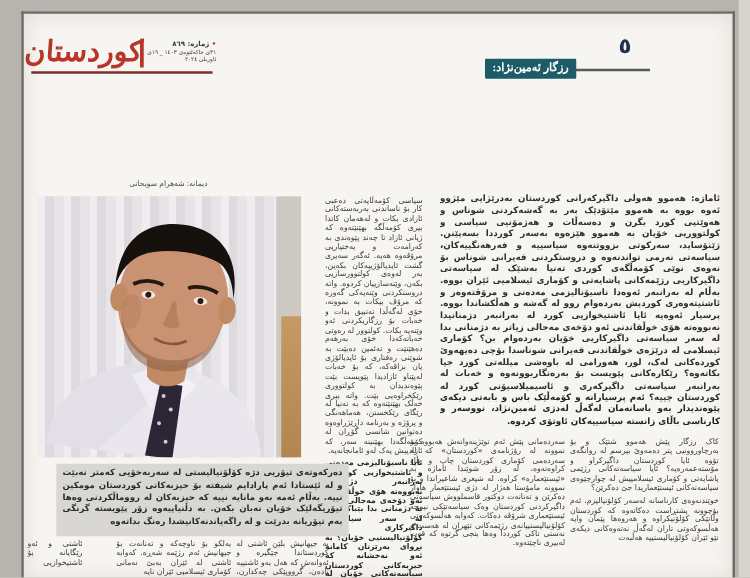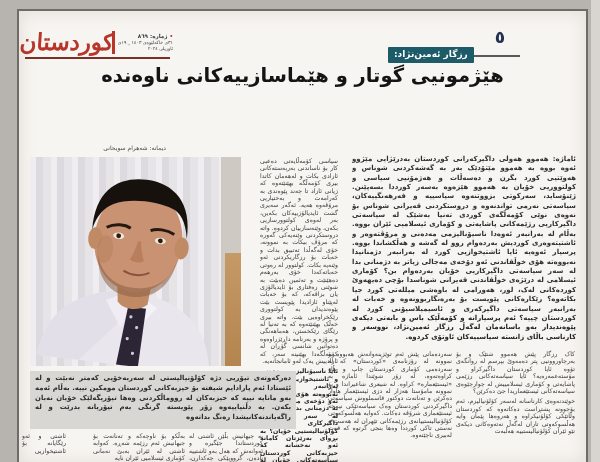--- a/index.html
+++ b/index.html
@@ -16,21 +16,21 @@
   .logo-bar{position:absolute;left:112px;top:31px;width:3px;height:23px;background:#b8352a;}
   .issue-box{position:absolute;left:117px;top:32px;width:56px;direction:rtl;text-align:right;color:#3b3b3b;}
   .issue-line1{font-size:5.6px;line-height:8px;font-weight:bold;}
   .issue-line1 .dot{color:#b8352a;}
   .issue-line2{font-size:4.6px;line-height:6px;}
   .masthead-rule{position:absolute;left:25px;top:57px;width:145px;height:2px;background:#7c2f27;}
   .page-num{position:absolute;left:488px;top:27px;width:24px;text-align:center;
             font-size:17px;font-weight:bold;color:#20304e;}
   .head-rule{position:absolute;left:424px;top:55px;width:96px;height:1.5px;background:#5a5a5a;}
   .kicker{position:absolute;left:388px;top:47px;background:#1d5b68;color:#fff;
-          font-size:9px;font-weight:bold;line-height:15px;padding:0 6px 1px 6px;border-radius:1px;}
+          font-size:9px;font-weight:bold;line-height:15px;padding:0 6px 1px 6px;border-radius:1px;font-family:Liberation Serif, serif;}
   
   .headline{position:absolute;left:30px;top:61px;width:545px;text-align:center;color:#141414;direction:rtl;}
   .headline .h1{font-size:21px;font-weight:bold;line-height:32px;letter-spacing:-.2px;}
   .headline .h2{font-size:19.5px;font-weight:bold;line-height:30px;}
   .byline{position:absolute;left:56px;top:144px;width:110px;font-size:6px;color:#4a4a4a;
           direction:rtl;text-align:right;}
   
   .photo{position:absolute;left:30px;top:157px;width:211px;height:209px;overflow:hidden;
          background:repeating-linear-gradient(90deg,#efedef 0 6px,#dcdade 6px 13px,#e6e4e7 13px 21px);}
   .photo .wall{position:absolute;right:0;top:0;width:20px;height:209px;background:#cfc9c3;}
@@ -42,21 +42,21 @@
   .tx p{margin:0 0 3px 0;}
   .small{font-size:6.2px;line-height:7.4px;}
   .intro{left:352px;top:155px;width:224px;height:190px;font-size:7px;line-height:9.35px;
          font-weight:600;color:#2e2e2e;}
   .intro .lead-start{text-indent:8px;}
   .intro b{font-weight:800;color:#222;}
   .side-col{left:260px;top:157px;width:78px;height:305px;}
   .side-col .q{font-weight:bold;color:#262626;}
   .mid-col{left:328px;top:350px;width:124px;height:112px;}
   .right-col{left:456px;top:350px;width:119px;height:112px;}
-  .pull-quote{left:30px;top:371px;width:266px;height:58px;background:#d9d7d3;
+  .pull-quote{left:45px;top:371px;width:234px;height:58px;background:#d9d7d3;
               font-size:6.9px;line-height:9.8px;font-weight:bold;color:#2b2b2b;
               padding:3px 5px;box-sizing:border-box;}
   .frag-a{left:22px;top:432px;width:44px;height:30px;}
   .frag-b{left:93px;top:432px;width:92px;height:30px;}
   .frag-c{left:189px;top:432px;width:74px;height:30px;}
 </style>
 </head>
 <body>
 
 <div class="screen">
@@ -68,21 +68,20 @@
   <div class="issue-box">
     <div class="issue-line1"><span class="dot">•</span> <span>ژمارە: ٨٦٩</span></div>
     <div class="issue-line2">٣١ی خاکەلێوەی ١٤٠٣ _ ١٩ی ئاوریلی ٢٠٢٤</div>
   </div>
   <div class="masthead-rule"></div>
   <div class="page-num">٥</div>
   <div class="head-rule"></div>
   <div class="kicker">رزگار ئەمین‌نژاد:</div>
 
   <div class="headline">
-    <div class="h2">هێژمونیی گوتار و هێماسازییەکانی ناوەندە</div>
   </div>
   <div class="byline">دیمانە: شەهرام سویحانی</div>
 
   <div class="photo">
     <div class="wall"></div>
     <div class="tan"></div>
     <svg width="211" height="209" viewBox="0 0 211 209">
       <g transform="rotate(7 105 110)">
 
         <path d="M18 209 C22 160 55 138 105 134 C155 138 186 158 192 209 Z" fill="#e9e6ee"></path>
@@ -116,21 +115,21 @@
         <path d="M105 84 C103 94 101 99 99 103 C103 106 110 106 113 103 C111 98 109 93 108 84" fill="#b97f5c"></path>
         <path d="M94 115 C102 119 112 119 120 114" stroke="#8a5340" stroke-width="2" fill="none"></path>
 
         <ellipse cx="73" cy="96" rx="8" ry="14" fill="#b57e5b" opacity=".5"></ellipse>
       </g>
     </svg>
   </div>
 
   <div class="tx intro">
     <span class="lead-start">ئاماژە: هەموو هەوڵی داگیرکەرانی کوردستان بەدرێژایی مێژوو ئەوە بووە بە هەموو مێتۆدێک بەر بە گەشەکردنی شوناس و هەوێتیی کورد بگرن و دەسەڵات و هەژمۆنیی سیاسی و کولتووریی خۆیان بە هەموو هێزەوە بەسەر کورددا بسەپێنن. ژێنۆساید، سەرکوتی بزووتنەوە سیاسییە و فەرهەنگییەکان، سیاسەتی نەرمی تواندنەوە و دروستکردنی قەیرانی شوناس بۆ نەوەی نوێی کۆمەڵگەی کوردی تەنیا بەشێک لە سیاسەتی داگیرکاریی رژێمەکانی پاشایەتی و کۆماری ئیسلامیی ئێران بووە. بەڵام لە بەرانبەر ئەوەدا ناسیۆنالیزمی مەدەنی و مرۆڤتەوەر و ئاشتیتەوەری کوردیش بەردەوام روو لە گەشە و هەڵکشاندا بووە. پرسیار ئەوەیە ئایا ئاشتیخوازیی کورد لە بەرانبەر دژمنانیدا نەبووەتە هۆی خوڵقاندنی ئەو دۆخەی مەجالی زیاتر بە دژمنانی بدا لە سەر سیاسەتی داگیرکاریی خۆیان بەردەوام بن؟ کۆماری ئیسلامی لە درێژەی خوڵقاندنی قەیرانی شوناسدا بۆچی دەیهەوێ کوردەکانی لەک، لور، هەورامی لە باوەشی میللەتی کورد جیا بکاتەوە؟ رێکارەکانی پێویست بۆ بەرەنگاربوونەوە و خەبات لە بەرانبەر سیاسەتی داگیرکەری و ئاسیمیلاسیۆنی کورد لە کوردستان چییە؟</span>
-    <b>ئەم پرسیارانە و کۆمەڵێک باس و بابەتی دیکەی پێوەندیدار بەو باسانەمان لەگەڵ رزگار ئەمین‌نژاد، نووسەر و کارناسی باڵای زانستە سیاسییەکان ئاوتۆی کردوە.</b>
+    <b>ئەم پرسیارانە و کۆمەڵێک باس و بابەتی دیکەی پێوەندیدار بەو باسانەمان لەگەڵ لەدژی ئەمین‌نژاد، نووسەر و کارناسی باڵای زانستە سیاسییەکان ئاوتۆی کردوە.</b>
   </div>
 
   <div class="tx small side-col">
     <p>سیاسی کۆمەڵایەتی دەعبی کار بۆ ناساندنی بەربەستەکانی ئازادی بکات و لەهەمان کاتدا بیری کۆمەڵگە بهێنێتەوە کە ژیانی ئازاد تا چەند پێوەندی بە کەرامەت و بەختیاریی مرۆڤەوە هەیە. ئەگەر سەیری گشت ئایدیالۆژییەکان بکەین، بەر لەوەی کولتوورسازیی بکەن، وێنەسازییان کردوە. واتە دروستکردنی وێنەیەکی گەورە کە مرۆڤ بیکات بە نموونە، خۆی لەگەڵدا تەتبیق بدات و خەبات بۆ رزگاریکردنی ئەو وێنەیە بکات. کولتوور لە رەوتی خەباتەکەدا خۆی بەرهەم دەهێنێت و تەئمین دەبێت بە شوێنی رەفتاری بۆ ئایدیالۆژی یان بزاڤەکە، کە بۆ خەبات لەپێناو ئازادیدا پێویست بێت پێوەندیدان بە کولتووری رێکخراوەیی بێت. واتە بیری خەڵک بهێنێتەوە کە بە تەنیا لە رێگای رێکخستن، هەماهەنگی و پرۆژە و بەرنامە داڕێژراوەوە دەتوانین شانسی گۆڕان لە کۆمەڵگەدا بهێنینە سەر، کە ئازادییش یەک لەو ئامانجانەیە.</p>
     <p class="q">ئایا ناسیۆنالیزمی مەدەنی و ئاشتیخوازیی کورد لە بەرانبەر دژمنانیدا نەبووەتە هۆی خوڵقاندنی ئەو دۆخەی مەجالی زیاتر بە دژمنانی بدا بێباکتر بن لە سەر سیاسەتی داگیرکاری و کۆلۆنیالیستیی خۆیان؟ بە بڕوای بەرێزتان کامانە ئەو نەخشانە کە حیزبەکانی کوردستان سیاسەتەکانی خۆیان لە چوارچێوەی کاردانەوەکانی بۆ دژمنیان دابڕێژن؟</p>
 
   </div>
 
   <div class="tx pull-quote">دەرکەوتەی تیۆریی دژە کۆلۆنیالیستی لە سەربەخۆیی کەمتر نەبێت و لە ئێستادا ئەم پارادایم شیفتە بۆ حیزبەکانی کوردستان مومکین نییە. بەڵام ئەمە بەو مانایە نییە کە حیزبەکان لە رووماڵکردنی وەها تیۆریگەلێک خۆیان نەبان بکەن. بە دڵنیاییەوە زۆر پێویستە گرنگی بەم تیۆریانە بدرێت و لە راگەیاندنەکانیشدا رەنگ بداتەوە</div>
 

